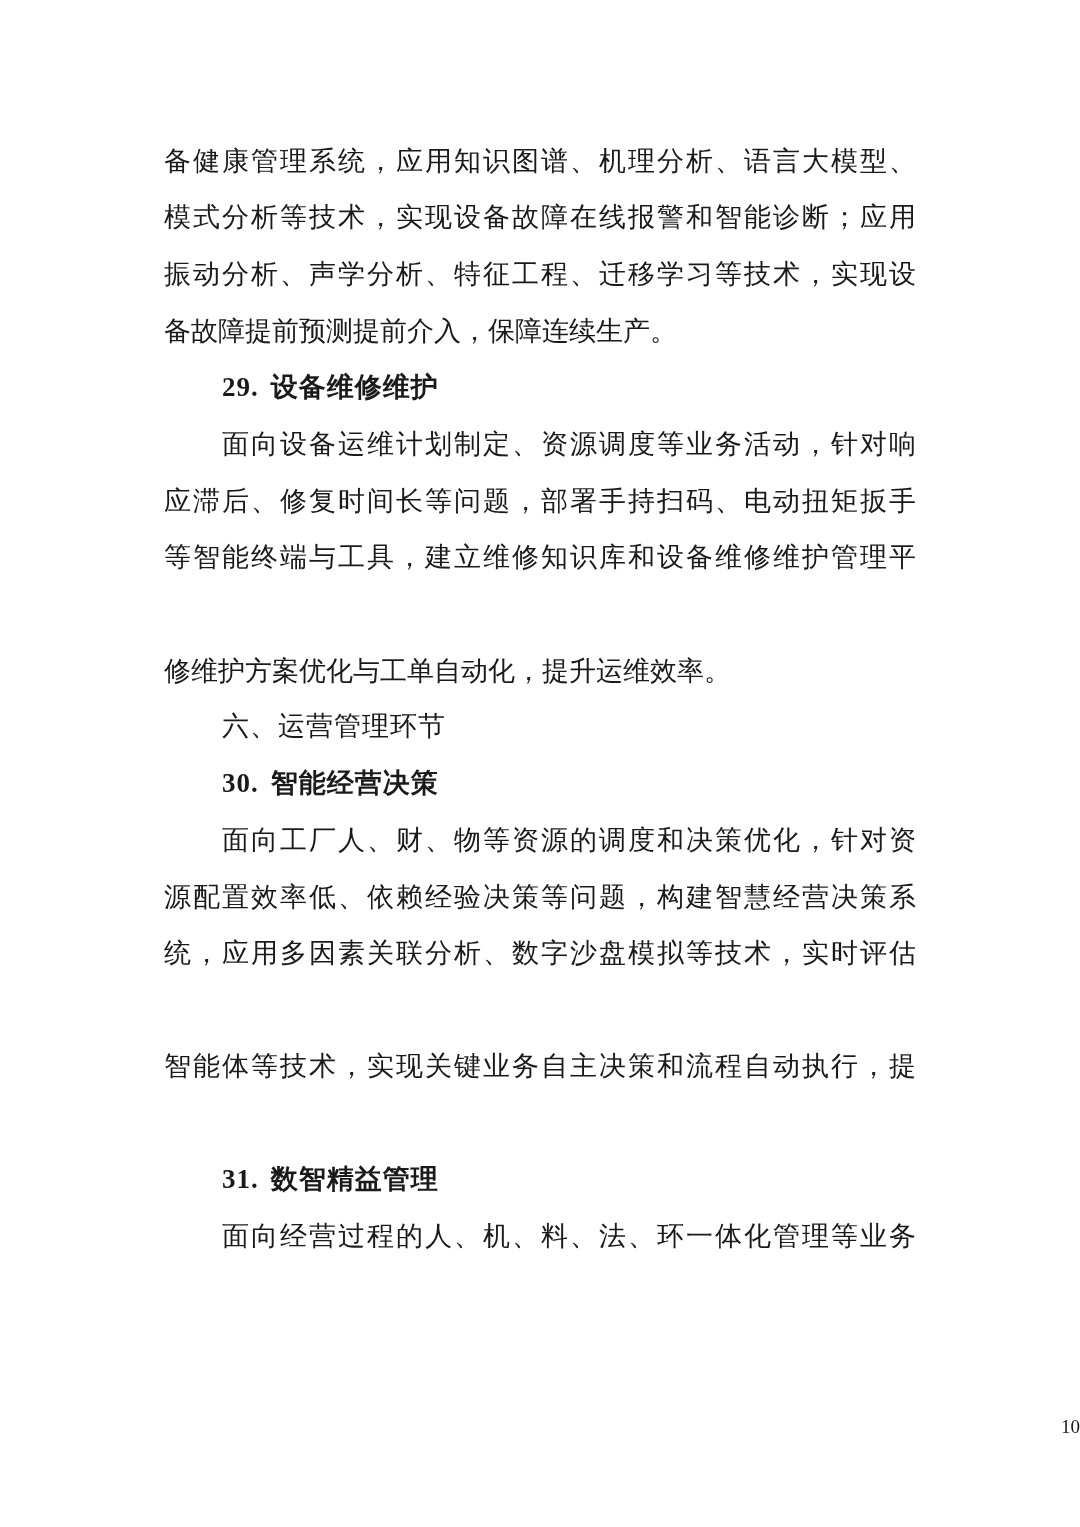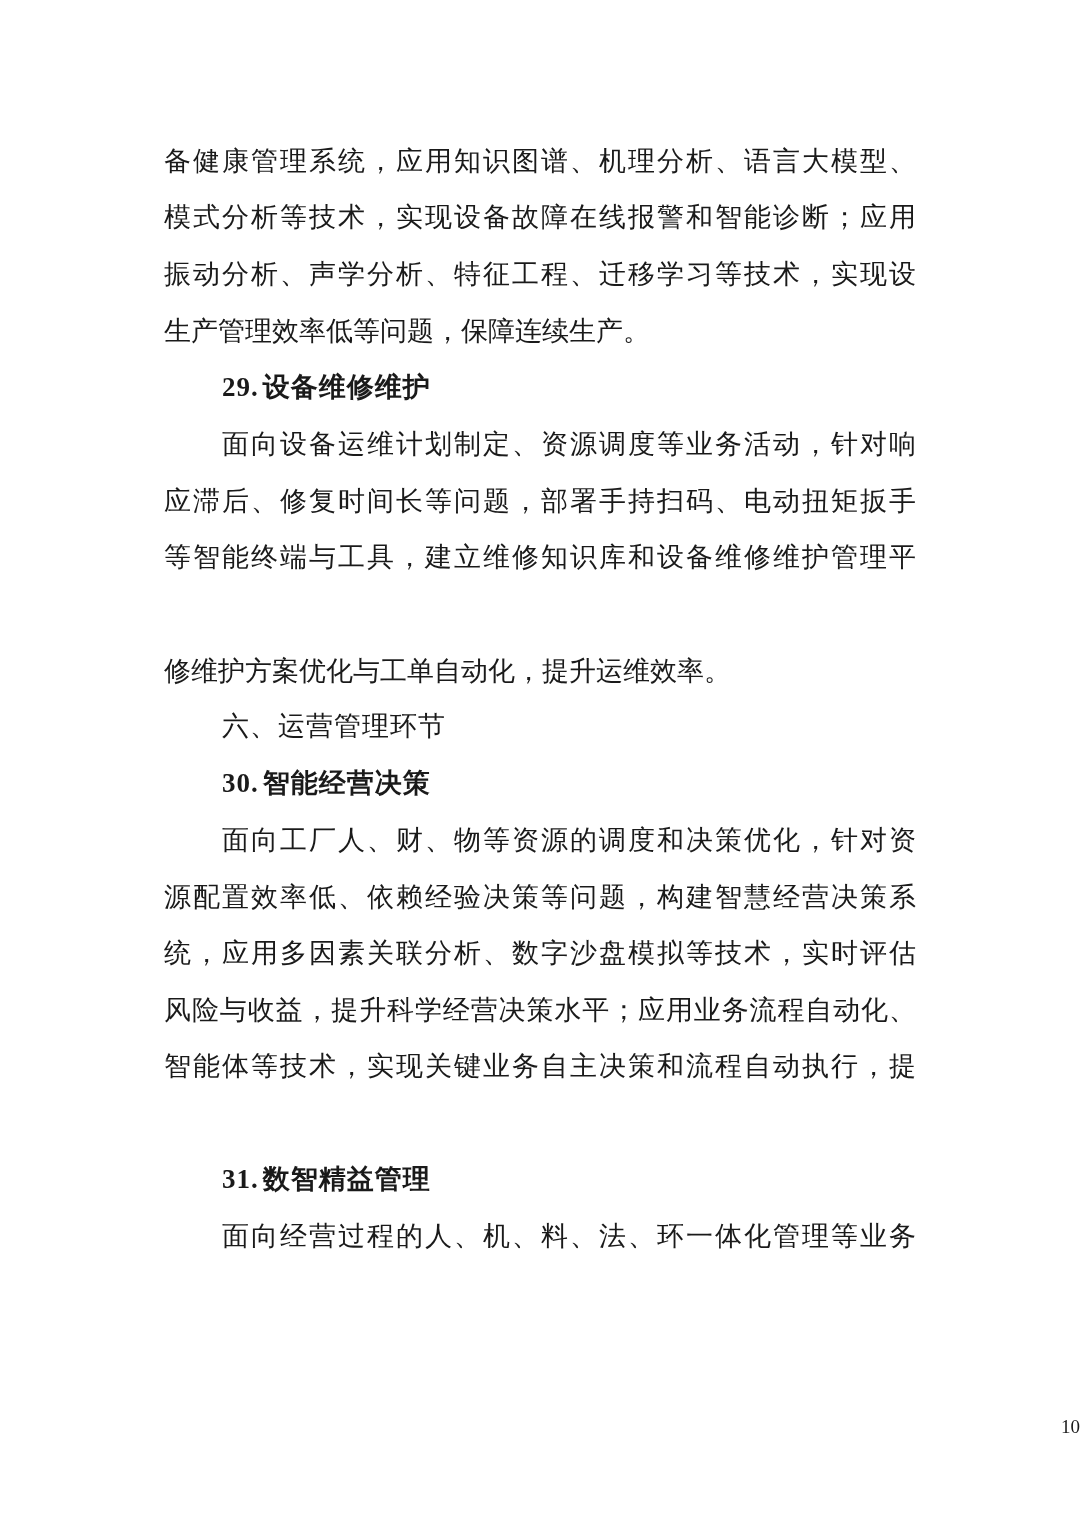--- a/index.html
+++ b/index.html
@@ -6,55 +6,54 @@
   body { width: 1080px; height: 1527px; position: relative; overflow: hidden;
          font-family: "DejaVu Serif", "Liberation Serif", serif; color: #1a1a1a; }
   .page { position: absolute; left: 0; top: 0; width: 1080px; height: 1503px; background: #fff; }
   .line { position: absolute; left: 164px; width: 752px; height: 40px; line-height: 40px;
           font-size: 27px; white-space: nowrap; text-align: justify; text-align-last: justify;
           letter-spacing: 0; }
   .line.last { text-align-last: left; }
   .line.indent { left: 222px; width: 694px; }
   .heading { position: absolute; left: 222px; height: 40px; line-height: 40px; font-size: 27px;
              font-weight: bold; white-space: nowrap; letter-spacing: 1px; }
-  .heading .num { font-family: "Liberation Serif", serif; font-weight: bold; margin-right: 4px; }
+  .heading .num { font-family: "Liberation Serif", serif; font-weight: bold; margin-right: 12px; }
   .section { position: absolute; left: 222px; height: 40px; line-height: 40px; font-size: 27px;
              white-space: nowrap; font-family: "DejaVu Sans", sans-serif; letter-spacing: 1px; }
   .pagenum { position: absolute; top: 1416px; left: 0; width: 1080px; text-align: right;
              font-family: "Liberation Serif", serif; font-size: 19px; }
 </style>
 </head>
 <body>
 
 <div class="page">
 
   <div class="line" style="top:141px">备健康管理系统，应用知识图谱、机理分析、语言大模型、</div>
   <div class="line" style="top:197px">模式分析等技术，实现设备故障在线报警和智能诊断；应用</div>
   <div class="line" style="top:254px">振动分析、声学分析、特征工程、迁移学习等技术，实现设</div>
-  <div class="line last" style="top:311px">生产管理效率低等问题，保障连续生产。</div>
+  <div class="line last" style="top:311px">备故障提前预测提前介入，保障连续生产。</div>
 
   <div class="heading" style="top:367px">
     <span class="num">29.</span><span>设备维修维护</span>
   </div>
 
   <div class="line indent" style="top:424px">面向设备运维计划制定、资源调度等业务活动，针对响</div>
   <div class="line" style="top:481px">应滞后、修复时间长等问题，部署手持扫码、电动扭矩扳手</div>
   <div class="line" style="top:537px">等智能终端与工具，建立维修知识库和设备维修维护管理平</div>
   <div class="line last" style="top:651px">修维护方案优化与工单自动化，提升运维效率。</div>
 
   <div class="section" style="top:706px">六、运营管理环节</div>
 
   <div class="heading" style="top:763px">
     <span class="num">30.</span><span>智能经营决策</span>
   </div>
 
   <div class="line indent" style="top:820px">面向工厂人、财、物等资源的调度和决策优化，针对资</div>
   <div class="line" style="top:877px">源配置效率低、依赖经验决策等问题，构建智慧经营决策系</div>
   <div class="line" style="top:933px">统，应用多因素关联分析、数字沙盘模拟等技术，实时评估</div>
-  <div class="line" style="top:990px">风险与收益，提升科学经营决策水平；应用业务流程自动化、</div>
   <div class="line" style="top:1046px">智能体等技术，实现关键业务自主决策和流程自动执行，提</div>
 
   <div class="heading" style="top:1159px">
     <span class="num">31.</span><span>数智精益管理</span>
   </div>
 
   <div class="line indent" style="top:1216px">面向经营过程的人、机、料、法、环一体化管理等业务</div>
 
   <div class="pagenum">10</div>
 </div>

